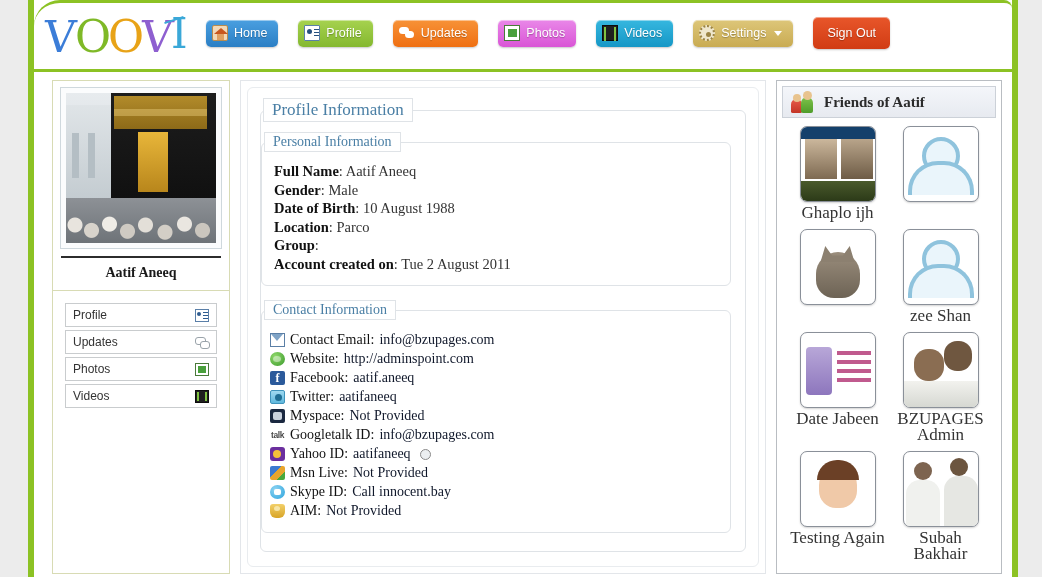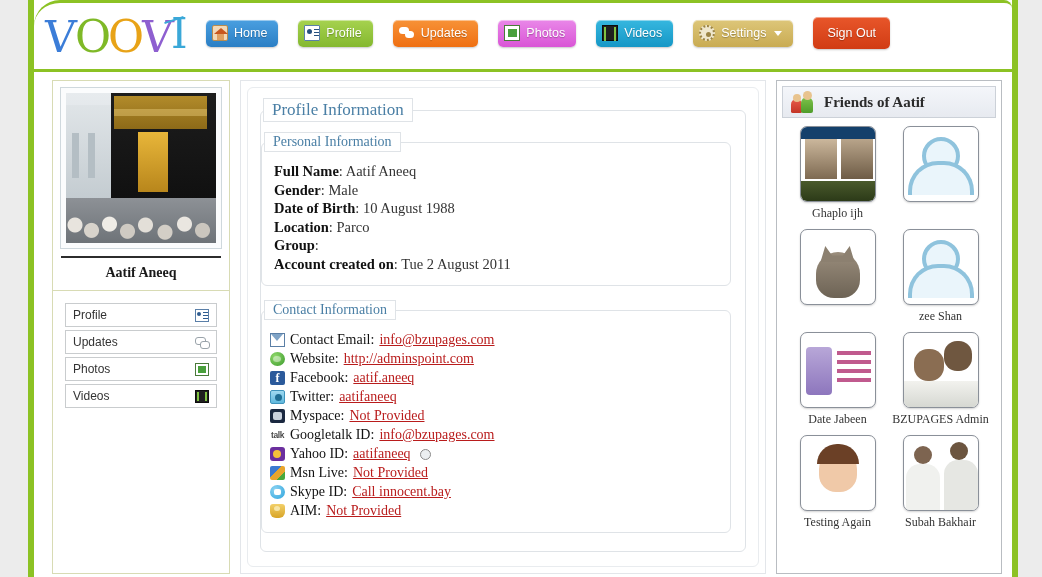--- a/index.html
+++ b/index.html
@@ -262,21 +262,21 @@
     font-family: "Liberation Serif", serif;
     font-size: 14px;
     color: #333;
     line-height: 19px;
     display: flex;
     align-items: center;
     gap: 5px;
     padding-left: 8px;
   }
   .contact-row .lbl { font-weight: normal; color: #111; }
-  .contact-row .val { color: #b91c1c; text-decoration: underline; }
+  .contact-row .val { color: #0f172a; }
   .cico { width: 15px; height: 14px; position: relative; flex: 0 0 15px; }
 
   .ci-mail { border:1px solid #5b7fa6; background:#fff; }
   .ci-mail::before{content:"";position:absolute;left:0;top:0;width:0;height:0;border-left:6.5px solid transparent;border-right:6.5px solid transparent;border-top:7px solid #7fa3c6;}
   .ci-globe { border-radius:50%; background:radial-gradient(circle at 35% 32%, #8fd86a, #3b9a2c); }
   .ci-globe::after{content:"";position:absolute;left:3px;top:4px;width:8px;height:6px;border-radius:50%;background:rgba(255,255,255,.45);}
   .ci-fb { background:#2b5a9b; border-radius:2px; color:#fff; font-family:"Liberation Serif",serif; font-weight:bold; font-size:12px; text-align:center; line-height:14px; }
   .ci-tw { background:linear-gradient(#9fd9f0,#5fb8dd); border:1px solid #3f93bb; border-radius:2px; }
   .ci-tw::after{content:"";position:absolute;left:4px;top:3px;width:7px;height:7px;border-radius:50%;background:#1f6e94;}
   .ci-ms { background:#1a2840; border-radius:2px; }
@@ -340,21 +340,21 @@
     margin: 0 auto;
     border: 1px solid #8a9099;
     border-radius: 7px;
     overflow: hidden;
     position: relative;
     background: #fff;
     box-shadow: 0 1px 2px rgba(0,0,0,.18);
   }
   .friend .fname {
     font-family: "Liberation Serif", serif;
-    font-size: 12px;
+    font-size: 17px;
     color: #333;
     line-height: 16px;
     padding: 3px 0 6px 0;
   }
   
   .av-placeholder { background: linear-gradient(#f2f8fb, #dfeef6); }
   .av-placeholder::before{
     content:"";position:absolute;left:50%;top:10px;transform:translateX(-50%);
     width:30px;height:30px;border-radius:50%;border:4px solid #8fc3dd;background:#eaf5fb;
   }

